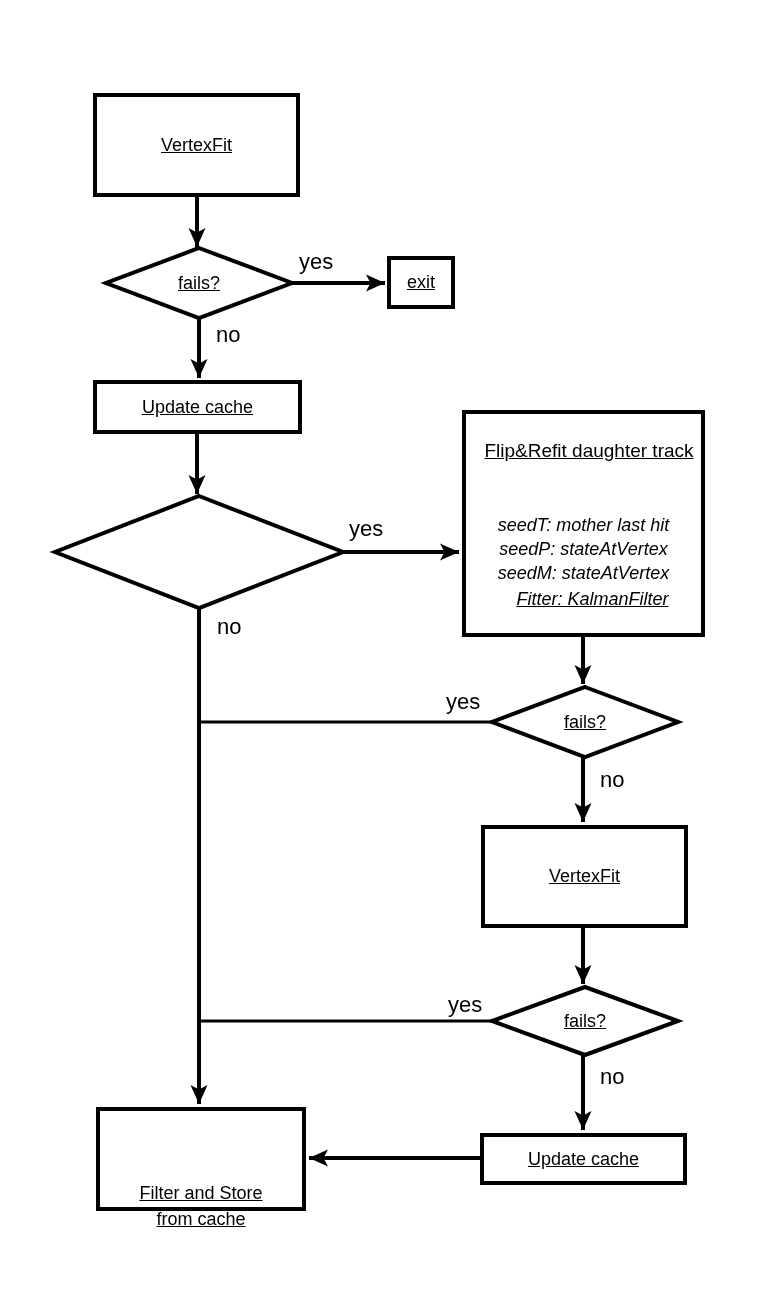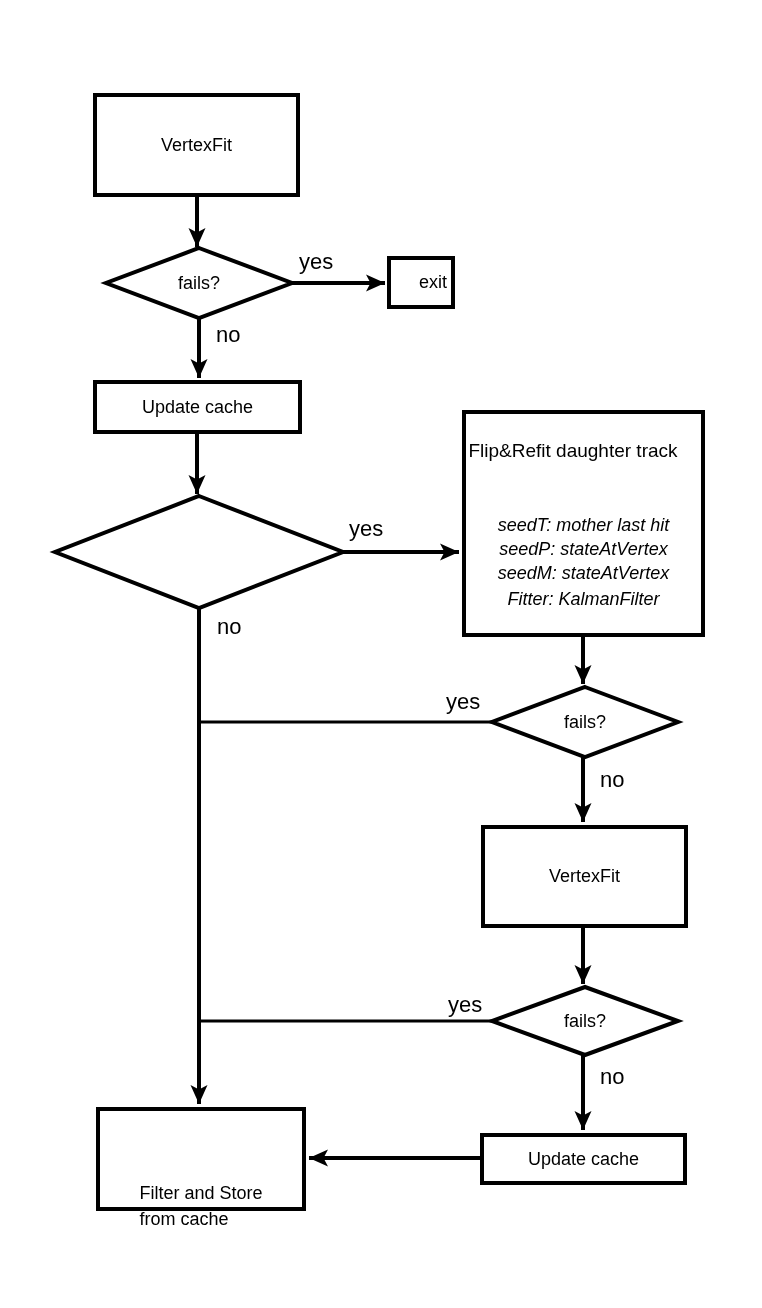--- a/index.html
+++ b/index.html
@@ -8,28 +8,29 @@
     width:762px;height:1308px;
     background:#ffffff;
     font-family:"Liberation Sans","DejaVu Sans",sans-serif;
     color:#000000;
     overflow:hidden;
   }
   .canvas svg{position:absolute;left:0;top:0;}
   .lbl{
     position:absolute;
     display:flex;align-items:center;justify-content:center;
-    font-size:18px;line-height:1.25;text-align:left;
+    font-size:18px;line-height:1.25;text-align:center;
     white-space:pre-line;
+    text-decoration:underline;
   }
   .edge-lbl{
     position:absolute;
     font-size:22px;line-height:1.1;
   }
-  .italic{font-style:italic;}
+  .italic{font-style:italic;padding-left:9px;}
   .bigbox-title{font-size:19px;}
   .seed-lines{
     position:absolute;left:462px;top:489px;width:243px;
     font-size:18px;font-style:italic;text-align:center;line-height:24px;margin-top:24px;
   }
   .two-line{line-height:26px;}
 </style>
 </head>
 <body>
 
@@ -66,26 +67,26 @@
     <rect x="483" y="827" width="203" height="99" fill="#fff" stroke="#000" stroke-width="4"></rect>
     <polygon points="585,987 678,1021 585,1055 492,1021" fill="#fff" stroke="#000" stroke-width="4"></polygon>
     <rect x="482" y="1135" width="203" height="48" fill="#fff" stroke="#000" stroke-width="4"></rect>
     <rect x="98" y="1109" width="206" height="100" fill="#fff" stroke="#000" stroke-width="4"></rect>
   </svg>
 
   <div class="lbl" style="left:93px;top:93px;width:207px;height:104px;">VertexFit</div>
 
   <div class="lbl" style="left:106px;top:248px;width:186px;height:70px;">fails?</div>
 
-  <div class="lbl" style="left:399px;top:256px;width:68px;height:53px;">exit</div>
+  <div class="lbl" style="left:387px;top:256px;width:68px;height:53px;">exit</div>
 
   <div class="lbl" style="left:93px;top:380px;width:209px;height:54px;">Update cache</div>
 
 
-  <div class="lbl bigbox-title" style="left:462px;top:439px;width:222px;height:24px;">Flip&amp;Refit daughter track</div>
+  <div class="lbl bigbox-title" style="left:462px;top:439px;width:222px;height:24px;padding-left:16px;">Flip&amp;Refit daughter track</div>
 
   <div class="seed-lines">
     <div>seedT: mother last hit</div>
     <div>seedP: stateAtVertex</div>
     <div>seedM: stateAtVertex</div>
   </div>
 
   <div class="lbl italic" style="left:462px;top:587px;width:243px;height:24px;">Fitter: KalmanFilter</div>
 
   <div class="lbl" style="left:492px;top:687px;width:186px;height:70px;">fails?</div>

